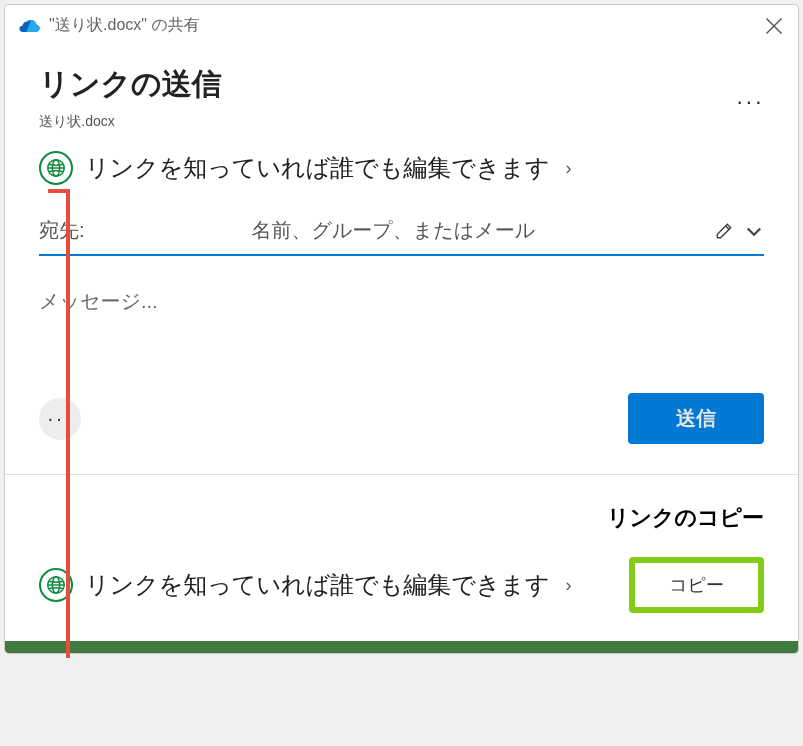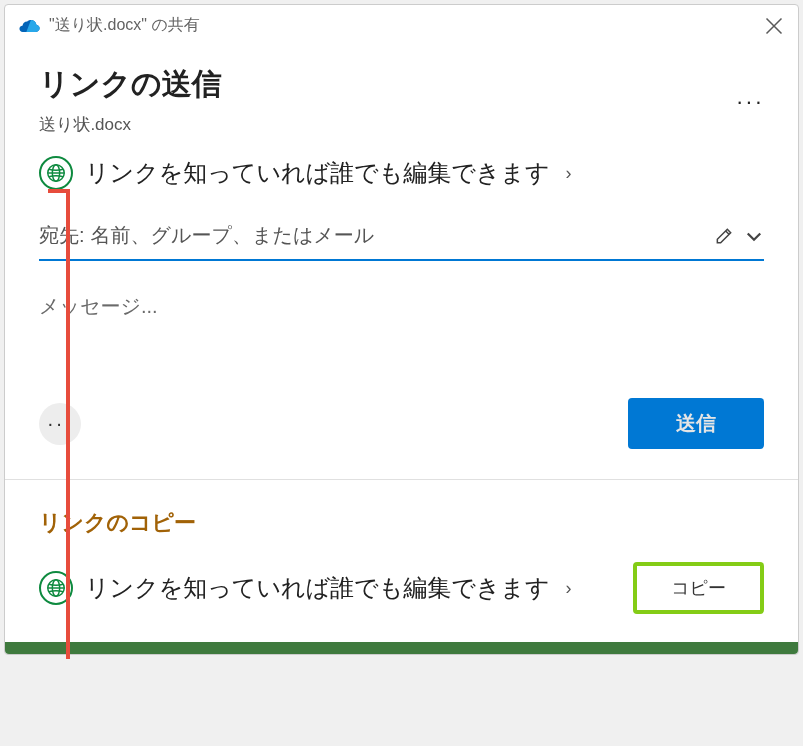--- a/index.html
+++ b/index.html
@@ -48,21 +48,21 @@
   .more-dots {
     position: absolute;
     right: 34px;
     top: 84px;
     font-size: 22px;
     color: #222;
     cursor: pointer;
     letter-spacing: 2px;
   }
   .filename {
-    font-size: 17px;
+    font-size: 14px;
     color: #555;
     margin-top: 8px;
   }
   .perm-row {
     display: flex;
     align-items: center;
     margin-top: 20px;
     gap: 12px;
     cursor: pointer;
   }
@@ -98,20 +98,21 @@
     color: #555;
     margin-right: 6px;
   }
   .recipient-input {
     flex: 1;
     border: none;
     outline: none;
     font-size: 20px;
     color: #ef4444;
     background: transparent;
+    text-align: center;
   }
   .recipient-input::placeholder { color: #555; }
   .pencil-chev {
     display: flex;
     align-items: center;
     gap: 10px;
     margin-left: 18px;
     color: #444;
     cursor: pointer;
   }
@@ -162,32 +163,33 @@
     height: 1px;
     background: #e0e0e0;
     width: 100%;
   }
   .copy-section {
     padding: 28px 34px 28px 34px;
   }
   .copy-title {
     font-size: 22px;
     font-weight: 700;
-    color: #a16207;
+    color: #000000;
+    text-align: right;
   }
   .copy-row {
     display: flex;
     align-items: center;
     margin-top: 24px;
     gap: 12px;
   }
   .copy-btn {
     margin-left: auto;
     background: #fff;
-    border: 4px solid #84cc16;
+    border: 6px solid #84cc16;
     border-radius: 4px;
     color: #333;
     font-size: 18px;
     padding: 10px 34px;
     cursor: pointer;
   }
   .bottom-bar {
     height: 12px;
     background: #3f7a3e;
     border-radius: 0 0 4px 4px;

